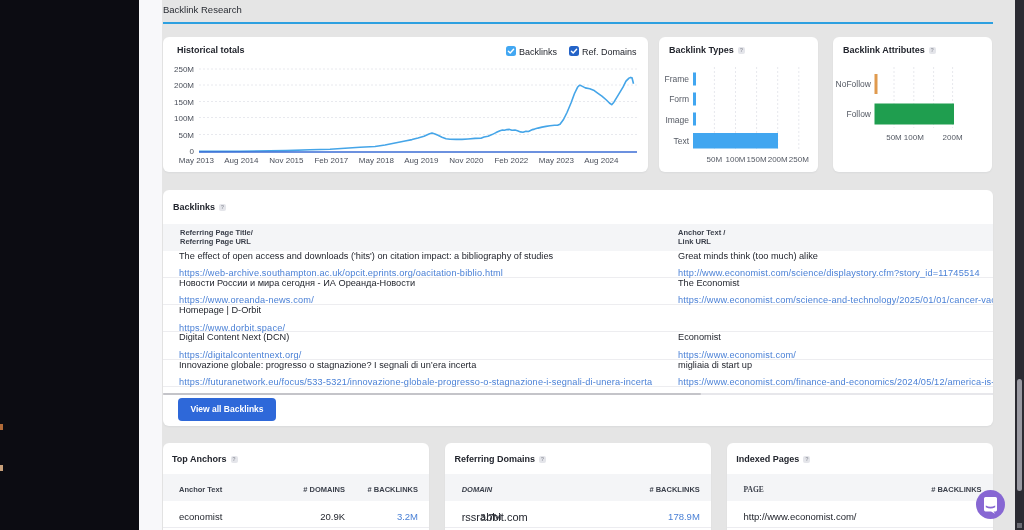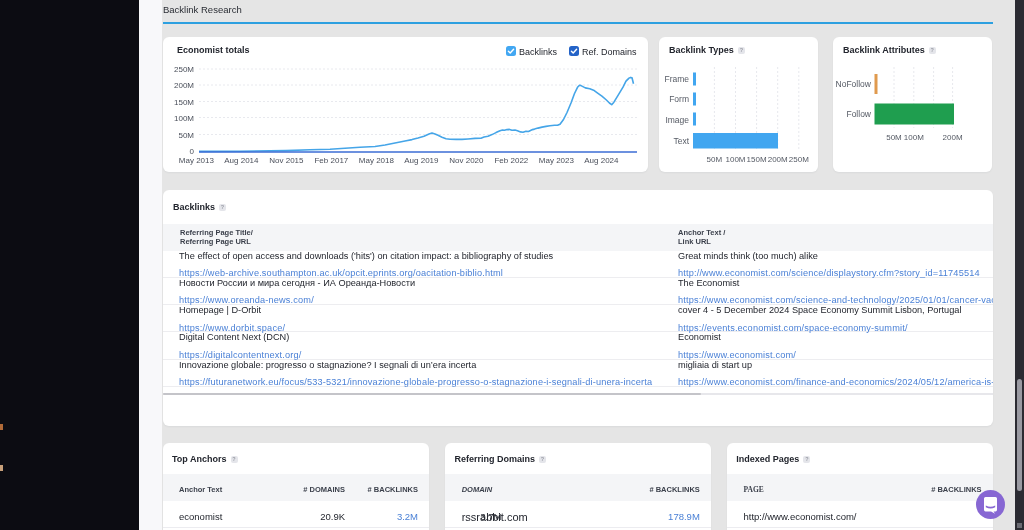--- a/index.html
+++ b/index.html
@@ -30,21 +30,21 @@
   <div class="abs" style="left:138.5px;top:0;width:23.5px;height:530px;background:#f8f8fa;"></div>
 
   <div class="abs" style="left:1015px;top:0;width:9px;height:530px;background:#2b2b32;"></div>
   <div class="abs" style="left:1017px;top:379px;width:5px;height:112px;background:#9a9aa2;border-radius:3px;"></div>
   <div class="abs" style="left:1017px;top:523px;width:5px;height:5px;background:#6a6a72;"></div>
 
   <div class="abs" style="left:163px;top:3.5px;font-size:9.5px;color:#2a2d34;">Backlink Research</div>
   <div class="abs" style="left:163px;top:22px;width:830px;height:1.5px;background:#2da0e0;"></div>
 
   <div class="card" style="left:163px;top:37px;width:485px;height:135px;"></div>
-  <div class="abs ttl" style="left:177px;top:45px;">Economist totals</div>
+  <div class="abs ttl" style="left:177px;top:45px;">Historical totals</div>
 
   <div class="abs" style="left:506px;top:46px;width:10px;height:10px;background:#42a7f2;border-radius:2.5px;"></div>
   <svg class="abs" style="left:506px;top:46px;" width="10" height="10" viewBox="0 0 10 10">
       <path d="M2.4 5.2 L4.2 7 L7.6 3.2" stroke="#fff" stroke-width="1.4" fill="none" stroke-linecap="round" stroke-linejoin="round"></path>
     </svg>
   <div class="abs" style="left:519px;top:47px;font-size:9px;color:#23262e;">Backlinks</div>
   <div class="abs" style="left:569px;top:46px;width:10px;height:10px;background:#2463c7;border-radius:2.5px;"></div>
   <svg class="abs" style="left:569px;top:46px;" width="10" height="10" viewBox="0 0 10 10">
       <path d="M2.4 5.2 L4.2 7 L7.6 3.2" stroke="#fff" stroke-width="1.4" fill="none" stroke-linecap="round" stroke-linejoin="round"></path>
     </svg>
@@ -164,40 +164,39 @@
     </div>
     <div class="row" style="top:87.8px;">
       <div class="c1t">Новости России и мира сегодня - ИА Ореанда-Новости</div>
       <div class="c1u link">https://www.oreanda-news.com/</div>
       <div class="c2t">The Economist</div>
       <div class="c2u link">https://www.economist.com/science-and-technology/2025/01/01/cancer-vaccines-are</div>
     </div>
     <div class="row" style="top:115.1px;">
       <div class="c1t">Homepage | D-Orbit</div>
       <div class="c1u link">https://www.dorbit.space/</div>
-      <div class="c2t">cover 4 - 5 December 2024 Space Economy Summit Lisbon, Portugal</div>
-      <div class="c2u link">https://events.economist.com/space-economy-summit/</div>
     </div>
     <div class="row" style="top:142.4px;">
       <div class="c1t">Digital Content Next (DCN)</div>
       <div class="c1u link">https://digitalcontentnext.org/</div>
       <div class="c2t">Economist</div>
       <div class="c2u link">https://www.economist.com/</div>
     </div>
     <div class="row" style="top:169.7px;">
       <div class="c1t">Innovazione globale: progresso o stagnazione? I segnali di un’era incerta</div>
       <div class="c1u link">https://futuranetwork.eu/focus/533-5321/innovazione-globale-progresso-o-stagnazione-i-segnali-di-unera-incerta</div>
       <div class="c2t">migliaia di start up</div>
       <div class="c2u link">https://www.economist.com/finance-and-economics/2024/05/12/america-is-in-the-mi</div>
     </div>
   </div>
 
   <div class="abs" style="left:163px;top:392.5px;width:830px;height:2.5px;background:#e7e7eb;"></div>
   <div class="abs" style="left:163px;top:392.5px;width:538px;height:2.5px;background:#c4c4c9;border-radius:2px;"></div>
 
+  <div class="abs" style="left:178px;top:398px;width:98px;height:23px;background:#2e68d9;border-radius:4px;color:#fff;font-size:8.5px;font-weight:bold;text-align:center;line-height:23px;">View all Backlinks</div>
 
   <div class="card" style="left:163px;top:443px;width:265.5px;height:110px;"></div>
   <div class="abs ttl" style="left:172px;top:453.5px;">Top Anchors<span class="qi">?</span></div>
   <div class="thead" style="left:163px;top:474px;width:265.5px;height:27px;"></div>
   <div class="abs th" style="left:179px;top:484.5px;">Anchor Text</div>
   <div class="abs th" style="left:0;top:484.5px;width:345px;text-align:right;">#&nbsp;DOMAINS</div>
   <div class="abs th" style="left:0;top:484.5px;width:418px;text-align:right;">#&nbsp;BACKLINKS</div>
   <div class="abs" style="left:179px;top:510.5px;font-size:9.5px;color:#23262e;">economist</div>
   <div class="abs" style="left:0;top:510.5px;width:345px;text-align:right;font-size:9.5px;color:#23262e;">20.9K</div>
   <div class="abs link" style="left:0;top:510.5px;width:418px;text-align:right;font-size:9.5px;">3.2M</div>

